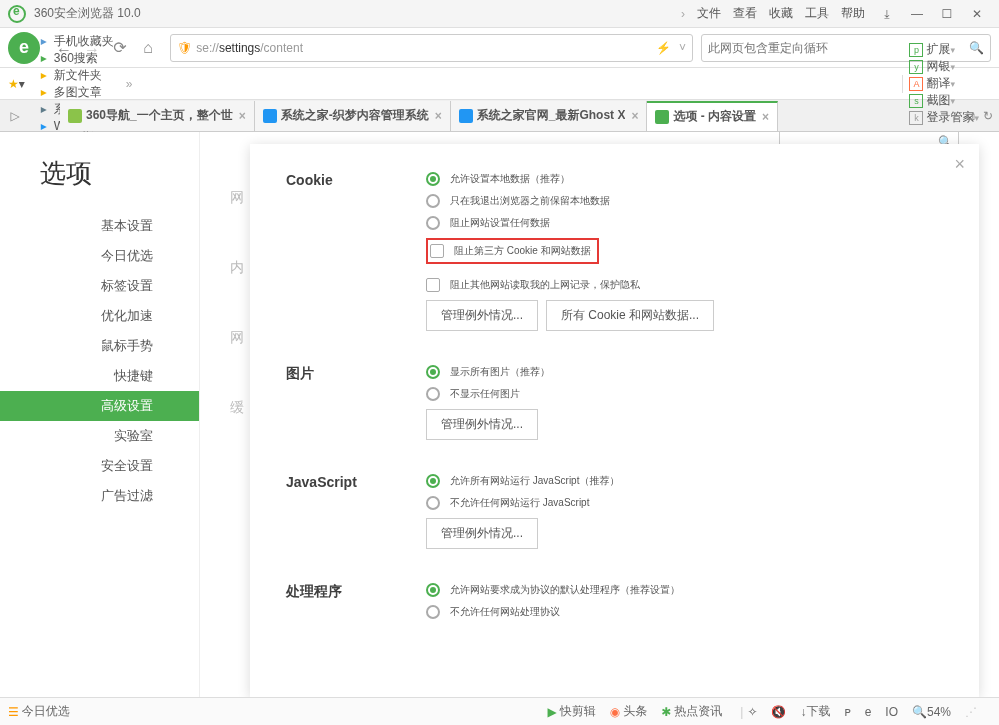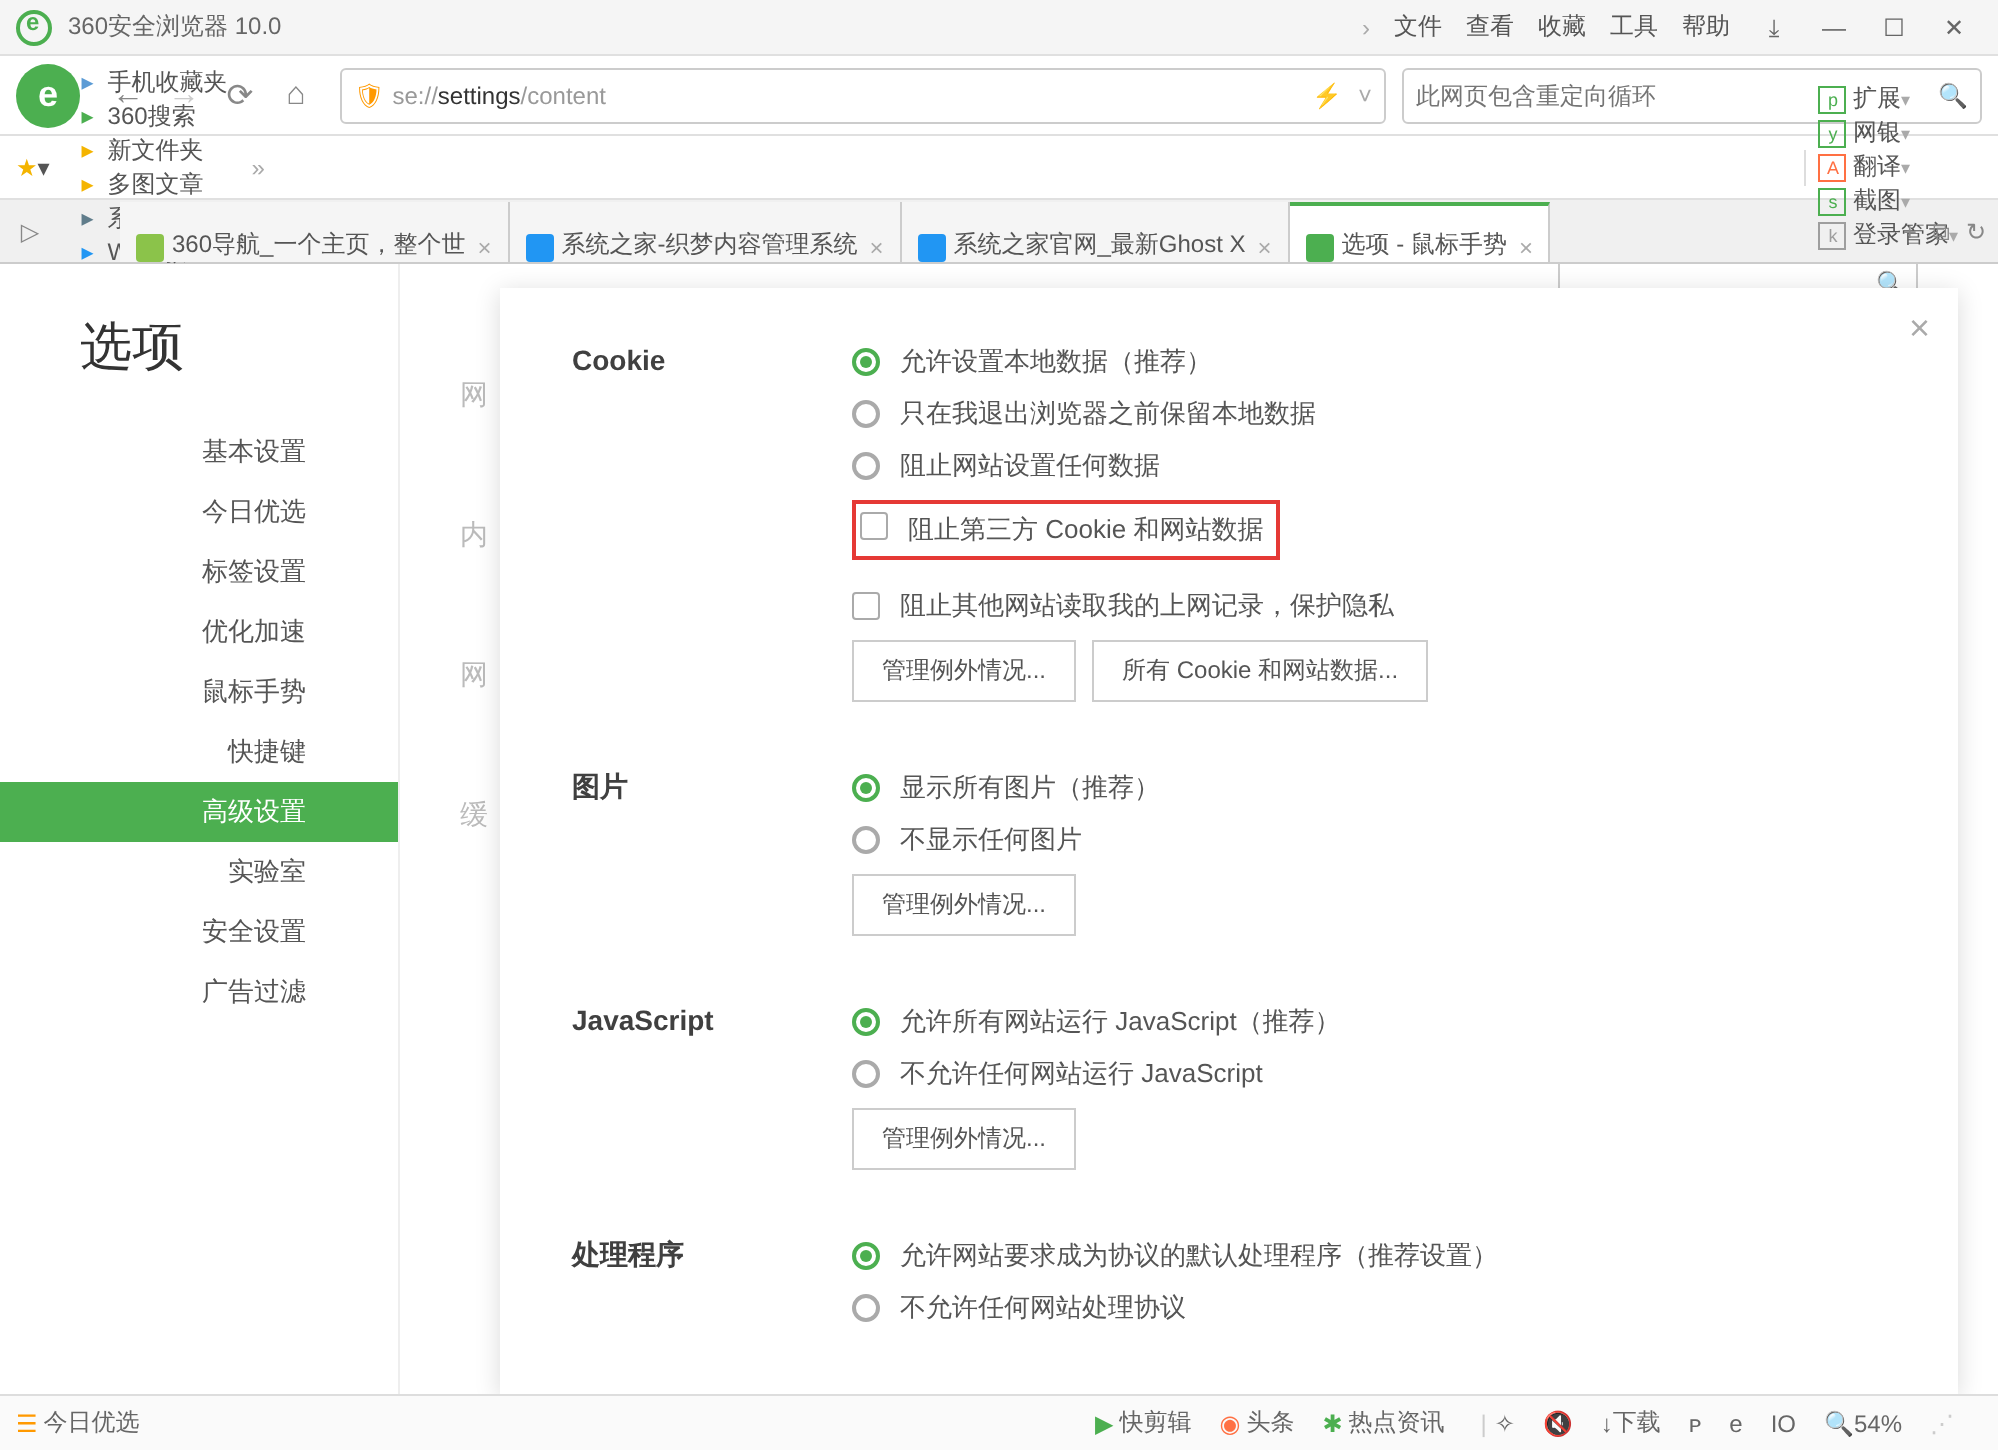--- a/index.html
+++ b/index.html
@@ -26,41 +26,41 @@
 .search-box .mag { color: #888; }
 
 .bookmark-bar { height: 32px; display: flex; align-items: center; padding: 0 8px; border-bottom: 1px solid #e0e0e0; font-size: 12px; }
 .bookmark-bar .bm-item { display: flex; align-items: center; margin-right: 12px; color: #555; cursor: pointer; white-space: nowrap; }
 .bookmark-bar .bm-icon { width: 14px; height: 14px; margin-right: 3px; display: inline-flex; align-items: center; justify-content: center; }
 .bookmark-bar .spacer { flex: 1; }
 .bookmark-bar .sep { width: 1px; height: 18px; background: #ddd; margin: 0 6px; }
 
 .tab-bar { height: 32px; display: flex; align-items: center; border-bottom: 1px solid #ccc; background: #f0f0f0; }
 .tab-bar .tab-pre { width: 30px; display: flex; justify-content: center; color: #888; }
-.tab { height: 30px; display: flex; align-items: flex-end; padding: 0 8px; border-right: 1px solid #ccc; background: #f5f5f5; max-width: 200px; cursor: pointer; }
+.tab { height: 30px; display: flex; align-items: center; padding: 0 8px; border-right: 1px solid #ccc; background: #f5f5f5; max-width: 200px; cursor: pointer; font-weight: bold; }
 .tab.active { background: #fff; border-top: 2px solid #4caf50; }
 .tab .tab-icon { width: 14px; height: 14px; margin-right: 4px; }
 .tab .tab-label { white-space: nowrap; overflow: hidden; text-overflow: ellipsis; flex: 1; font-size: 12px; color: #555; }
 .tab .tab-close { margin-left: 6px; color: #aaa; }
 .tab-actions { display: flex; padding: 0 6px; gap: 8px; color: #888; }
 
 .content { display: flex; height: calc(725px - 28px - 40px - 32px - 32px - 28px); }
 .sidebar { width: 200px; border-right: 1px solid #eee; padding-top: 10px; background: #fff; }
 .sidebar .page-title { font-size: 26px; color: #333; padding: 14px 0 20px 40px; }
 .sidebar .side-item { height: 30px; display: flex; align-items: center; justify-content: flex-end; padding-right: 46px; color: #555; cursor: pointer; font-size: 13px; text-align: right; }
 .sidebar .side-item.active { background: #4caf50; color: #fff; }
 
 .main { flex: 1; position: relative; overflow: hidden; }
 .faded-labels { position: absolute; left: 30px; top: 30px; color: #bbb; font-size: 14px; line-height: 70px; }
 .modal { position: absolute; left: 50px; top: 12px; right: 20px; bottom: 0; background: #fff; box-shadow: 0 2px 12px rgba(0,0,0,0.15); padding: 28px 36px; overflow-y: auto; }
 .modal .close-x { position: absolute; right: 14px; top: 10px; color: #aaa; font-size: 18px; cursor: pointer; }
 .setting-group { display: flex; margin-bottom: 34px; }
 .setting-group .group-label { width: 140px; font-weight: bold; font-size: 14px; color: #404040; }
 .setting-group .group-body { flex: 1; }
-.radio-line, .check-line { display: flex; align-items: center; margin-bottom: 8px; font-size: 13px; color: #555; }
+.radio-line, .check-line { display: flex; margin-bottom: 8px; font-size: 10px; color: #555; }
 .radio-circle { width: 14px; height: 14px; border: 2px solid #aaa; border-radius: 50%; margin-right: 10px; display: flex; align-items: center; justify-content: center; }
 .radio-circle.checked { border-color: #4caf50; }
 .radio-circle.checked::after { content: ""; width: 6px; height: 6px; background: #4caf50; border-radius: 50%; }
 .check-box { width: 14px; height: 14px; border: 1px solid #aaa; border-radius: 2px; margin-right: 10px; }
 .highlight-red { border: 2px solid #e53935; padding: 4px 6px 4px 2px; display: inline-flex; margin-bottom: 6px; }
 .btn-row { margin-top: 8px; }
 .btn { display: inline-block; padding: 6px 14px; border: 1px solid #ccc; background: #fff; font-size: 12px; color: #555; cursor: pointer; margin-right: 8px; }
 .search-mini { position: absolute; right: 40px; top: -2px; }
 .search-mini input { width: 180px; height: 26px; border: 1px solid #ccc; padding: 0 24px 0 8px; font-size: 12px; outline: none; }
 .search-mini .mag { position: absolute; right: 6px; top: 5px; color: #aaa; }
@@ -184,21 +184,21 @@
         <span class="tab-label">系统之家-织梦内容管理系统</span>
         <span class="tab-close">×</span>
       </div>
       <div class="tab">
         <span class="tab-icon" style="background:#2196f3;border-radius:2px"></span>
         <span class="tab-label">系统之家官网_最新Ghost X</span>
         <span class="tab-close">×</span>
       </div>
       <div class="tab active">
         <span class="tab-icon" style="background:#4caf50;border-radius:2px"></span>
-        <span class="tab-label">选项 - 鼠标手势</span>
+        <span class="tab-label">选项 - 内容设置</span>
         <span class="tab-close">×</span>
       </div>
     </div>
   <div class="tab-actions">
     <span>+</span>
     <span>⧉</span>
     <span>↻</span>
   </div>
 </div>
 

